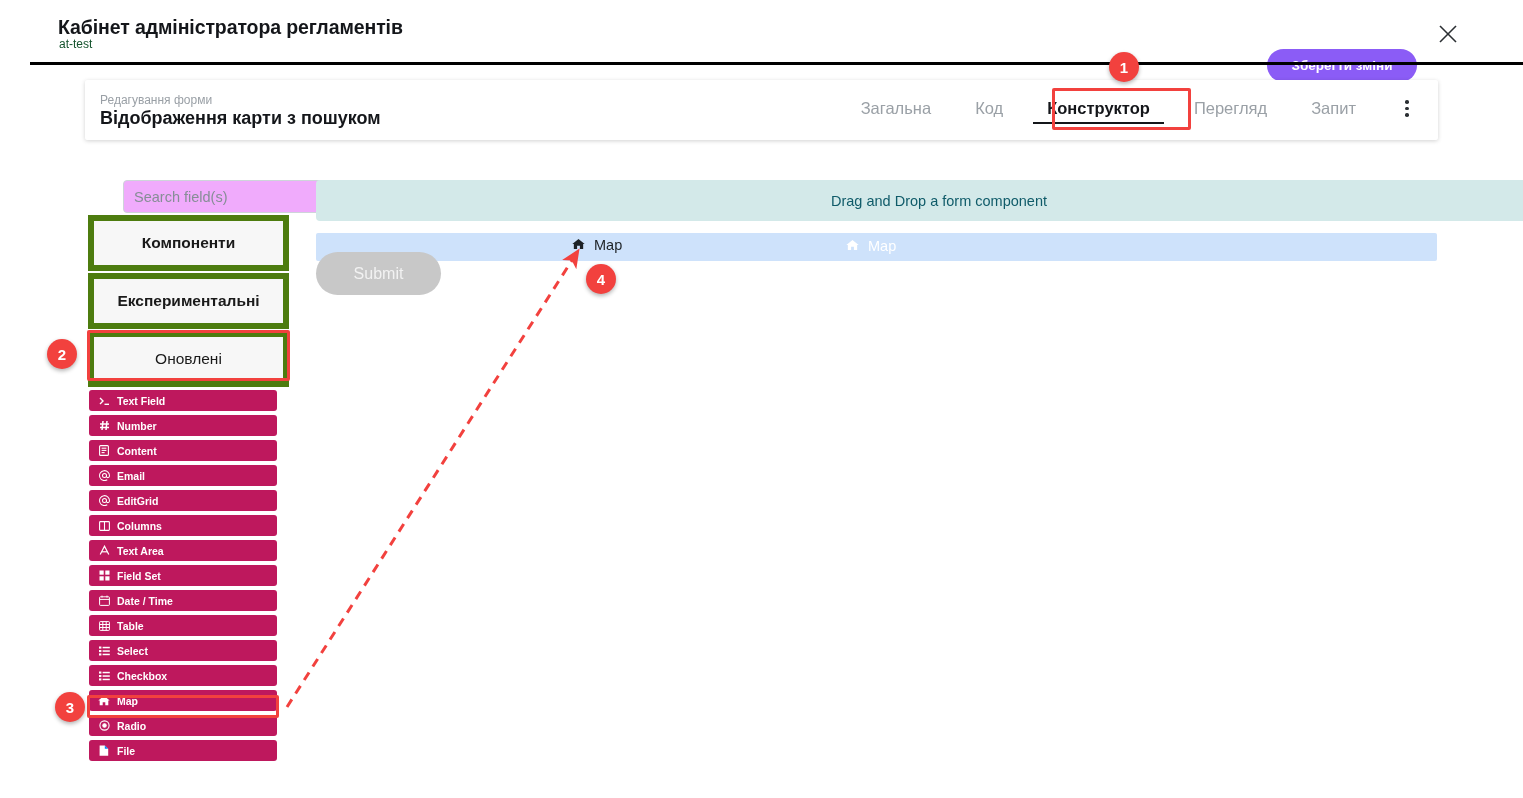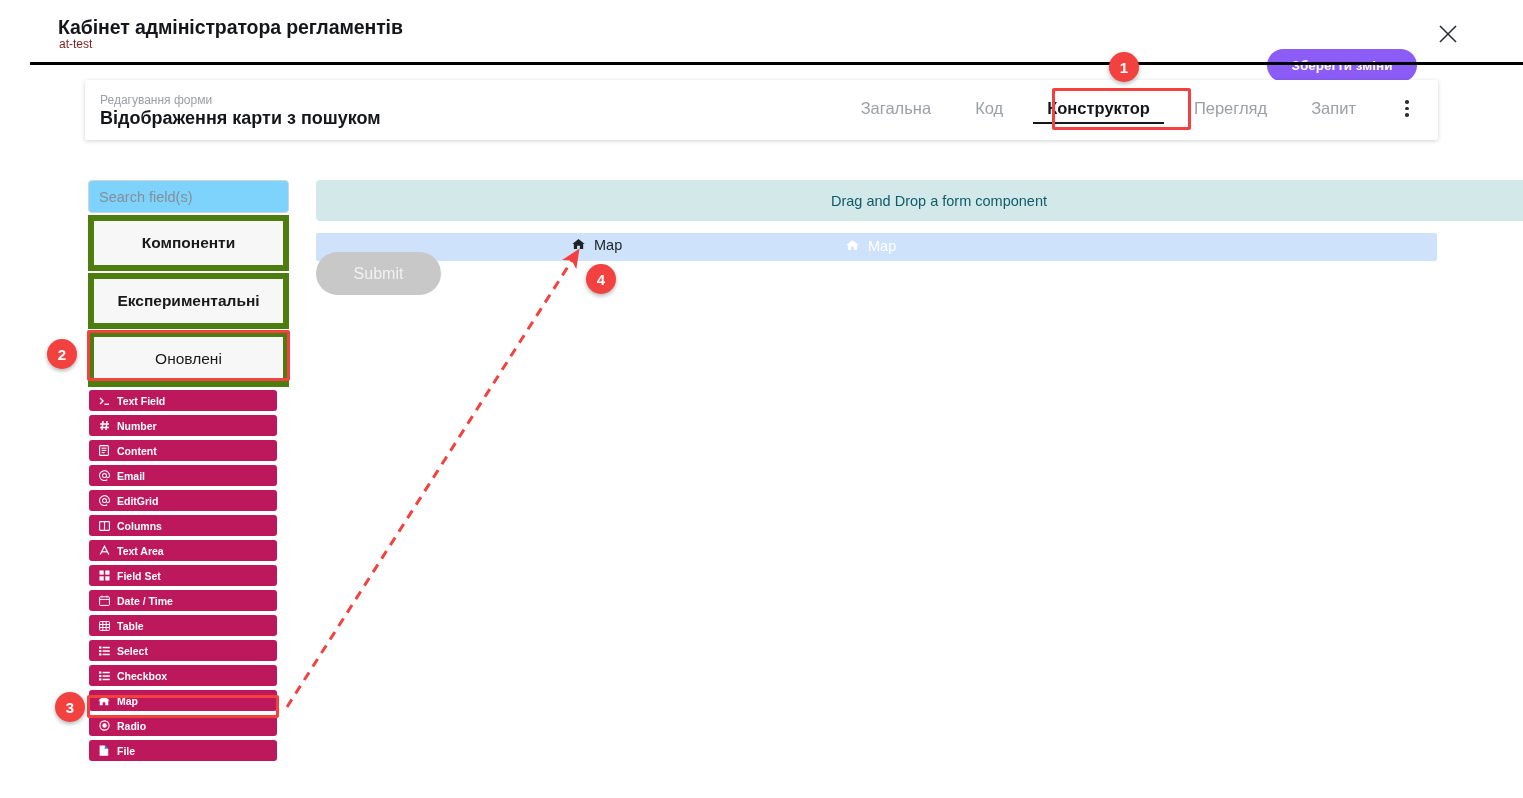--- a/index.html
+++ b/index.html
@@ -16,21 +16,21 @@
     position: absolute; left: 0; top: 0; width: 1523px; height: 63px;
     background: #ffffff;
   }
   .app-title {
     position: absolute; left: 58px; top: 16px;
     font-size: 19.5px; font-weight: bold; color: #14161a;
     letter-spacing: -0.1px;
   }
   .app-subtitle {
     position: absolute; left: 59px; top: 37px;
-    font-size: 12px; color: #7f1d1d;
+    font-size: 12px; color: #14532d;
   }
   .save-btn {
     position: absolute; left: 1267px; top: 17px;
     width: 150px; height: 33px; border-radius: 17px;
     background: #8b5cf6; color: #ffffff;
     font-size: 13.5px; font-weight: bold;
     display: flex; align-items: center; justify-content: center;
     border: none; cursor: pointer;
     font-family: "Liberation Sans", sans-serif;
     margin-top: 32px;
@@ -77,22 +77,23 @@
   .kebab i { width: 3.5px; height: 3.5px; background: #2b2f33; border-radius: 50%; display: block; }
 
   
   .sidebar {
     position: absolute; left: 88px; top: 180px; width: 201px;
   }
   .search-input {
     width: 201px; height: 33px;
     border: 1px solid #ced4da; border-radius: 4px;
     padding: 0 10px; font-size: 14.5px; color: #495057;
-    background: #7dd3fc; outline: none;
-    font-family: "Liberation Sans", sans-serif;
+    background: #f0abfc; outline: none;
+    font-family: "Liberation Sans", sans-serif;
+    margin-left: 35px;
   }
   .search-input::placeholder { color: #868e96; }
   .acc-btn {
     width: 201px; height: 56px; margin-top: 2px;
     background: #f7f7f7; border: 6px solid #4d7c0f;
     display: flex; align-items: center; justify-content: center;
     font-size: 15.5px; font-weight: bold; color: #1a1a1a;
     cursor: pointer; position: relative;
   }
   .acc-btn.plain { font-weight: normal; }

